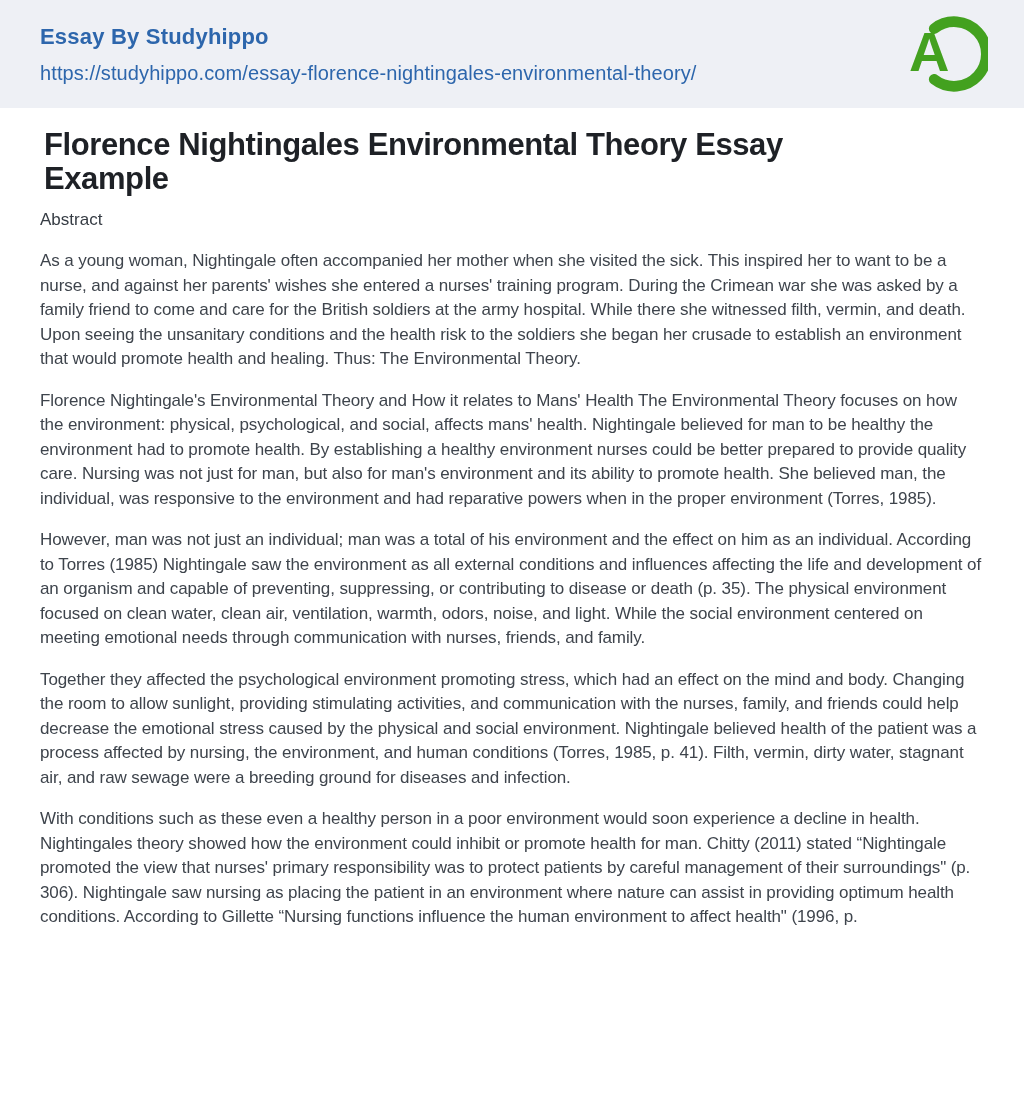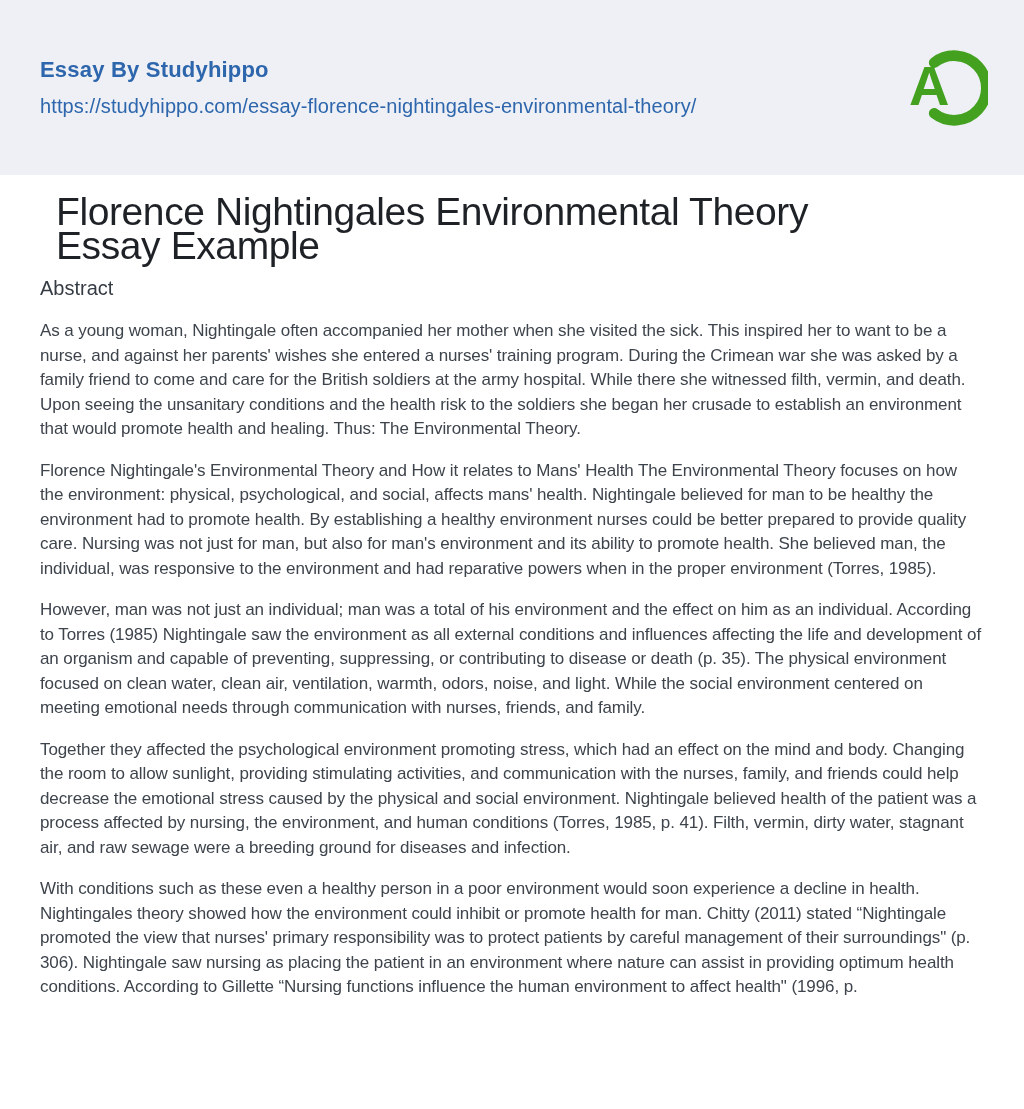--- a/index.html
+++ b/index.html
@@ -15,21 +15,21 @@
     background:#ffffff;
     font-family:"Liberation Sans", sans-serif;
     width:1024px;
     height:1109px;
     overflow:hidden;
   }
   .page{width:1024px;min-height:1109px;background:#ffffff;}
 
   
   header.site-header{
-    height:175px;
+    height:108px;
     background:var(--header-bg);
     display:flex;
     align-items:center;
     justify-content:space-between;
     padding:0 36px 0 40px;
   }
   .header-text{display:flex;flex-direction:column;gap:12px;}
   .site-title{
     color:var(--link-blue);
     font-size:22px;
@@ -59,30 +59,30 @@
     font-size:56px;
     font-weight:700;
     line-height:1;
     letter-spacing:-1px;
   }
 
   
   main.article{padding:20px 40px 0 40px;}
   h1.page-title{
     color:var(--title-text);
-    font-size:39px;
+    font-size:31px;
     line-height:34px;
-    font-weight:400;
+    font-weight:700;
     letter-spacing:-.4px;
     max-width:780px;
-    margin:0 0 14px 16px;
+    margin:0 0 14px 4px;
   }
   .abstract-label{
     color:#363c44;
-    font-size:20px;
+    font-size:17px;
     margin:0 0 19px 0;
   }
   .essay-body p{
     color:var(--body-text);
     font-size:17px;
     line-height:24.5px;
     letter-spacing:-.1px;
     margin:0 0 17px 0;
     max-width:948px;
   }

